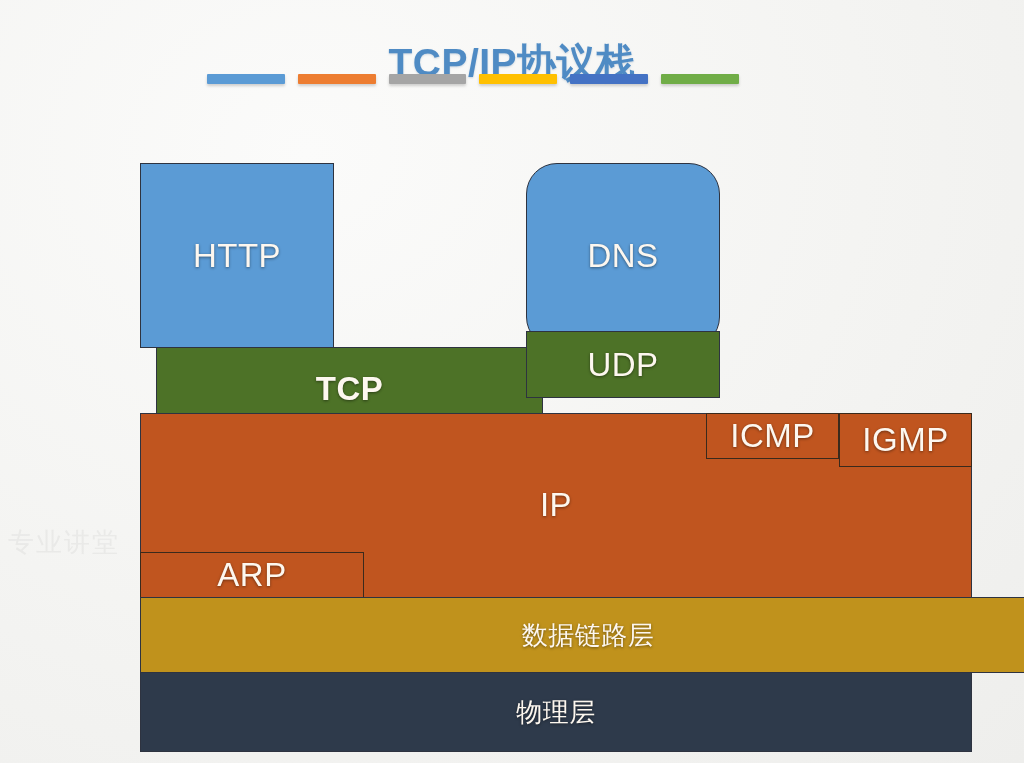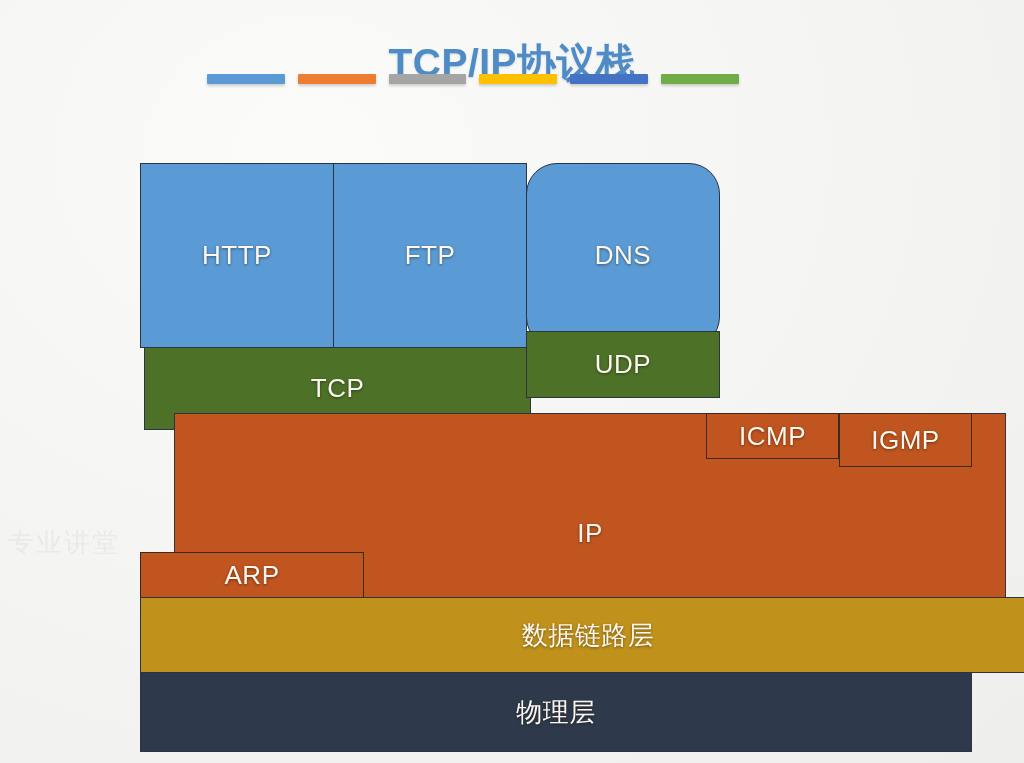--- a/index.html
+++ b/index.html
@@ -77,21 +77,21 @@
   }
 
   .box {
     position: absolute;
     box-sizing: border-box;
     border: 1.5px solid #2e3340;
     display: flex;
     align-items: center;
     justify-content: center;
     color: #fdf7ef;
-    font-size: 26px;
+    font-size: 33px;
     text-shadow: 0 1px 3px rgba(0,0,0,0.45);
     letter-spacing: 0.5px;
   }
   .box.cjk {
     font-size: 26px;
   }
   .box.inner {
     border-color: #3a2a1c;
   }
 
@@ -116,27 +116,26 @@
     <div class="accent-bar" style="background:#ed7d31"></div>
     <div class="accent-bar" style="background:#a5a5a5"></div>
     <div class="accent-bar" style="background:#ffc000"></div>
     <div class="accent-bar" style="background:#4472c4"></div>
     <div class="accent-bar" style="background:#70ad47"></div>
   </div>
 
   <div id="diagram">
 
     <div class="box layer-app" style="left:0px; top:0px; width:194px; height:185px; background:#5b9bd5;">HTTP</div>
-    <div class="box layer-app" style="left:193px; top:0px; width:194px; height:185px; background:#5b9bd5;">FTP</div>
     <div class="box layer-app" style="left:386px; top:0px; width:194px; height:185px; background:#5b9bd5;border-radius:31px;">DNS</div>
 
-    <div class="box layer-trans" style="left:4px; top:184px; width:387px; height:83px; background:#4d7227;">TCP</div>
+    <div class="box layer-trans" style="left:16px; top:184px; width:387px; height:83px; background:#4d7227;font-weight:bold;">TCP</div>
     <div class="box layer-trans" style="left:386px; top:168px; width:194px; height:67px; background:#4d7227;">UDP</div>
 
-    <div class="box layer-net" style="left:0px; top:250px; width:832px; height:185px; background:#c0551f; align-items:flex-start; padding-top:104px;margin-left:34px;">IP</div>
+    <div class="box layer-net" style="left:0px; top:250px; width:832px; height:185px; background:#c0551f; align-items:flex-start; padding-top:72px;">IP</div>
 
     <div class="box layer-net inner" style="left:566px; top:250px; width:133px; height:46px; background:#c0551f;">ICMP</div>
     <div class="box layer-net inner" style="left:699px; top:250px; width:133px; height:54px; background:#c0551f;">IGMP</div>
 
     <div class="box layer-net inner" style="left:0px; top:389px; width:224px; height:46px; background:#c0551f;">ARP</div>
 
     <div class="box cjk layer-link" style="left:0px; top:434px; width:896px; height:76px; background:#c0921c;">数据链路层</div>
 
     <div class="box cjk layer-phys" style="left:0px; top:509px; width:832px; height:80px; background:#2e3a4b;">物理层</div>
 

